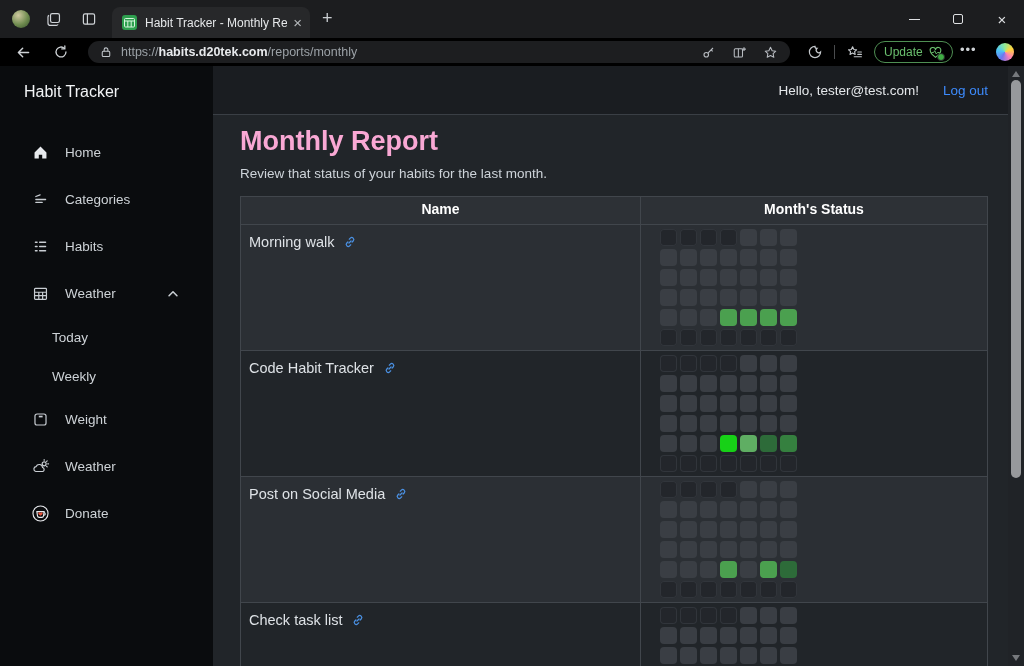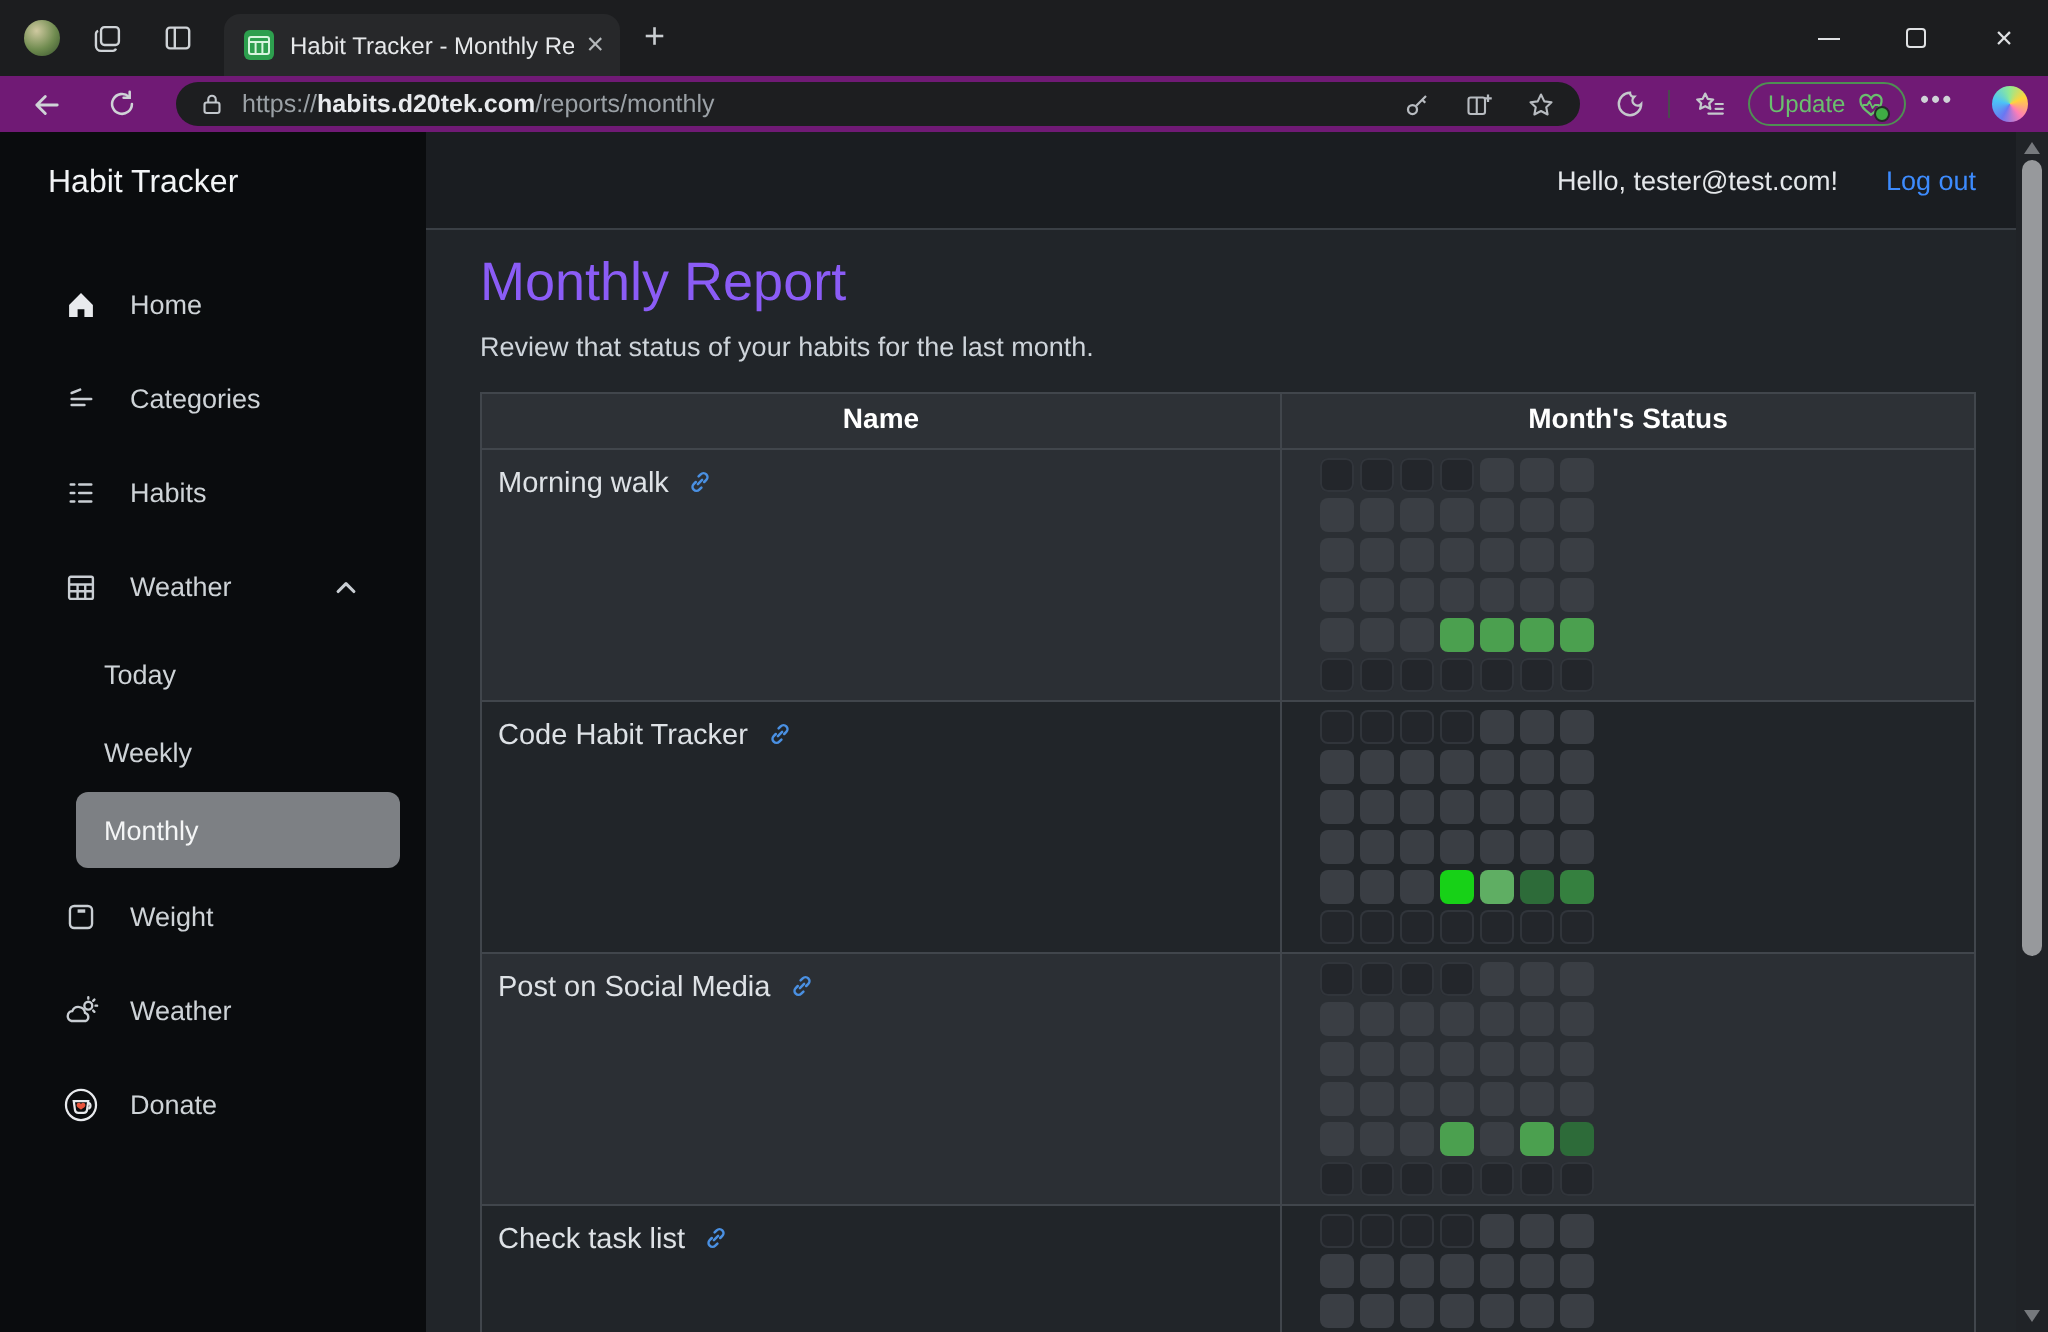--- a/index.html
+++ b/index.html
@@ -18,21 +18,21 @@
   .favicon { width:15px; height:15px; margin-right:8px; flex:0 0 auto; display:flex; }
   .tab-title { font-size:12px; color:#e6e8ea; white-space:nowrap; overflow:hidden; flex:1 1 auto; }
   .tab-close { color:#b4b8bb; font-size:15px; line-height:15px; margin-left:6px; flex:0 0 auto; }
   .newtab { position:absolute; left:322px; top:8px; font-size:18px; color:#c9cdd0; }
   .wincontrols { position:absolute; right:0; top:0; height:38px; display:flex; }
   .wc { width:44px; height:38px; display:flex; align-items:center; justify-content:center; color:#dfe1e3; font-size:15px; }
   .wc .maxbox { width:10px; height:10px; border:1px solid #dfe1e3; border-radius:2px; display:block; }
   .wc .minbar { width:11px; height:0; border-top:1px solid #dfe1e3; display:block; }
 
   
-  .toolbar { position:absolute; left:0; top:38px; width:1024px; height:28px; background:#701a75; }
+  .toolbar { position:absolute; left:0; top:38px; width:1024px; height:28px; background:#000000; }
   .tool-ic { position:absolute; top:5px; width:18px; height:18px; display:flex; align-items:center; justify-content:center; }
   .back { left:14px; } .refresh { left:52px; }
   .address { position:absolute; left:88px; top:3px; width:702px; height:22px; border-radius:11px;
              background:#1d1e20; display:flex; align-items:center; padding:0 12px; }
   .addr-lock { display:flex; margin-right:9px; }
   .addr-text { font-size:12.5px; color:#9ba1a6; white-space:nowrap; }
   .addr-text .host { color:#e8eaed; font-weight:bold; }
   .addr-spacer { flex:1; }
   .pill-ic { display:flex; margin-left:16px; }
   .essentials { left:806px; } .divider { position:absolute; left:834px; top:7px; width:1px; height:14px; background:#4a4c4e; }
@@ -59,21 +59,21 @@
   .nav-sub { width:162px; height:38px; margin:1px 13px 1px 38px; border-radius:6px;
              display:flex; align-items:center; padding-left:14px; color:#ced3d7; font-size:13.5px; }
   .nav-sub.selected { background:var(--selected-bg); color:#f4f5f6; }
 
   .topbar { position:absolute; left:213px; top:0; width:795px; height:49px; background:#1a1d21;
             border-bottom:1px solid #3a3f45; display:flex; align-items:center; justify-content:flex-end; padding-right:20px; }
   .greeting { color:#e4e7ea; font-size:13.5px; }
   .logout { color:var(--link-blue); font-size:13.5px; margin-left:24px; }
 
   .page { position:absolute; left:213px; top:50px; width:795px; height:550px; background:#212529; overflow:hidden; }
-  .page h1 { position:absolute; left:27px; top:10px; font-size:27px; font-weight:400; color:#8b5cf6; }
+  .page h1 { position:absolute; left:27px; top:10px; font-size:27px; font-weight:700; color:#f9a8d4; }
   .subtitle { position:absolute; left:27px; top:50px; font-size:13.5px; color:#ced4da; }
 
   .rtable { position:absolute; left:27px; top:80px; width:748px; border:1px solid var(--border); }
   .thead, .trow { display:grid; grid-template-columns:400px 1fr; }
   .thead { background:#2d3136; height:27px; }
   .thead .th { padding:4px 8px; font-size:14px; font-weight:bold; color:#ffffff;text-align:center; }
   .thead .th:first-child { border-right:1px solid var(--border); }
   .trow { border-top:1px solid var(--border); background:#212529; min-height:125px;gap:14px; }
   .trow.odd { background:#2b2f34; }
   .cell-name { padding:8px; border-right:1px solid var(--border); }
@@ -243,23 +243,20 @@
                 <path d="M3.5 10L8 5.5L12.5 10"></path>
               </svg>
             </span>
           </div>
           <div class="nav-sub">
             <span class="nav-label">Today</span>
           </div>
           <div class="nav-sub">
             <span class="nav-label">Weekly</span>
           </div>
-          <div class="nav-sub selected">
-            <span class="nav-label">Monthly</span>
-          </div>
           <div class="nav-item">
             <span class="nav-icon">
               <svg viewBox="0 0 20 20" width="17" height="17" fill="none" stroke="#c9ced3" stroke-width="1.4">
                 <rect x="3.5" y="3.5" width="13" height="13" rx="2.5"></rect>
                 <path d="M8 6.5H12.5" stroke-width="2"></path>
               </svg>
             </span>
             <span class="nav-label">Weight</span>
           </div>
           <div class="nav-item">

